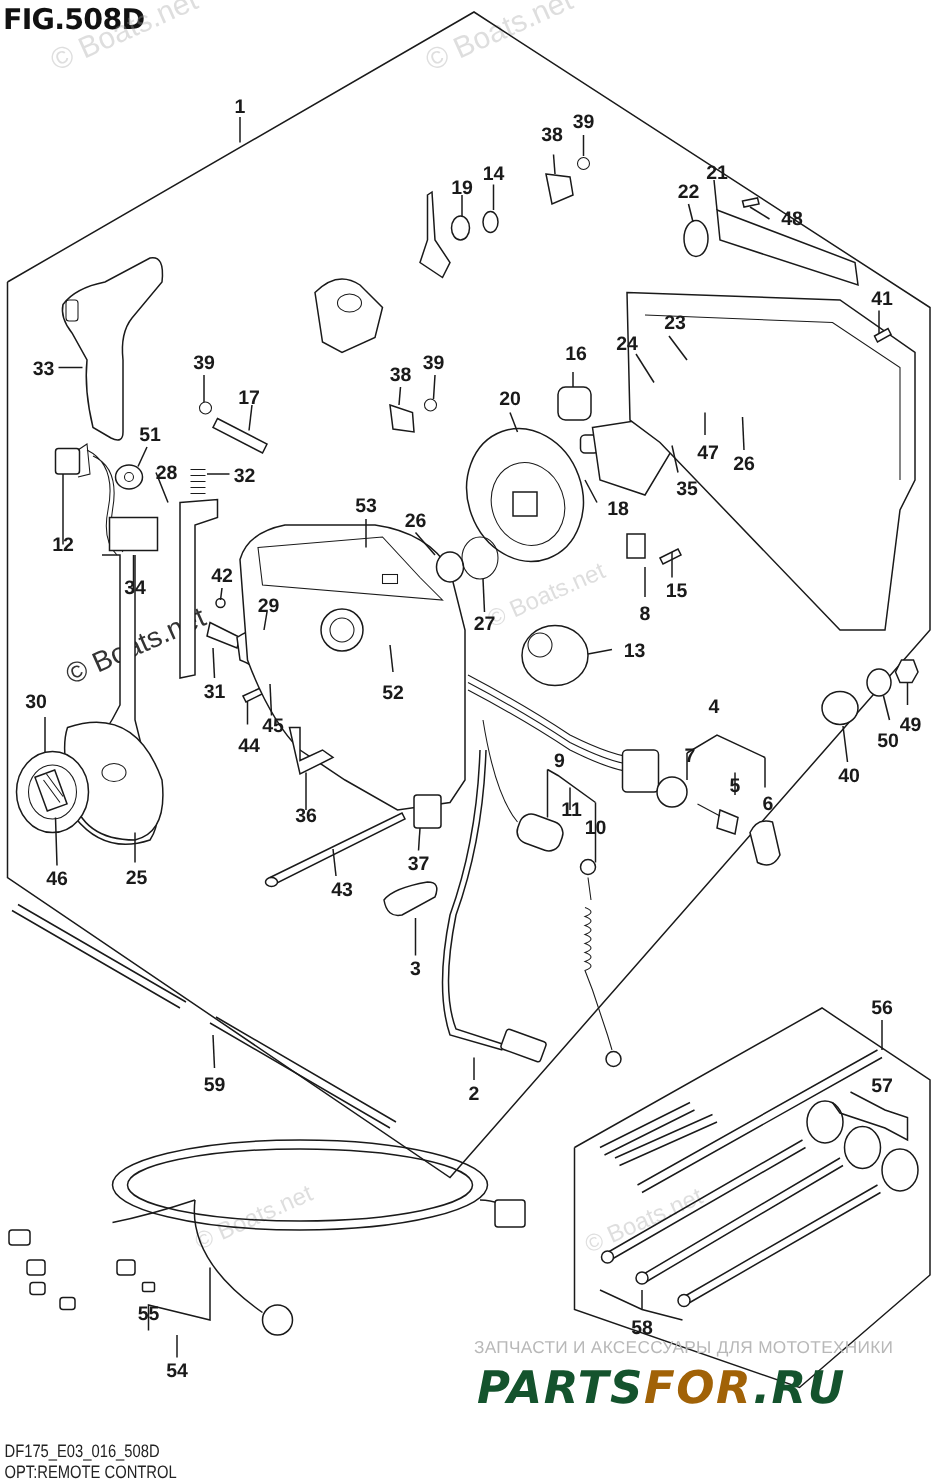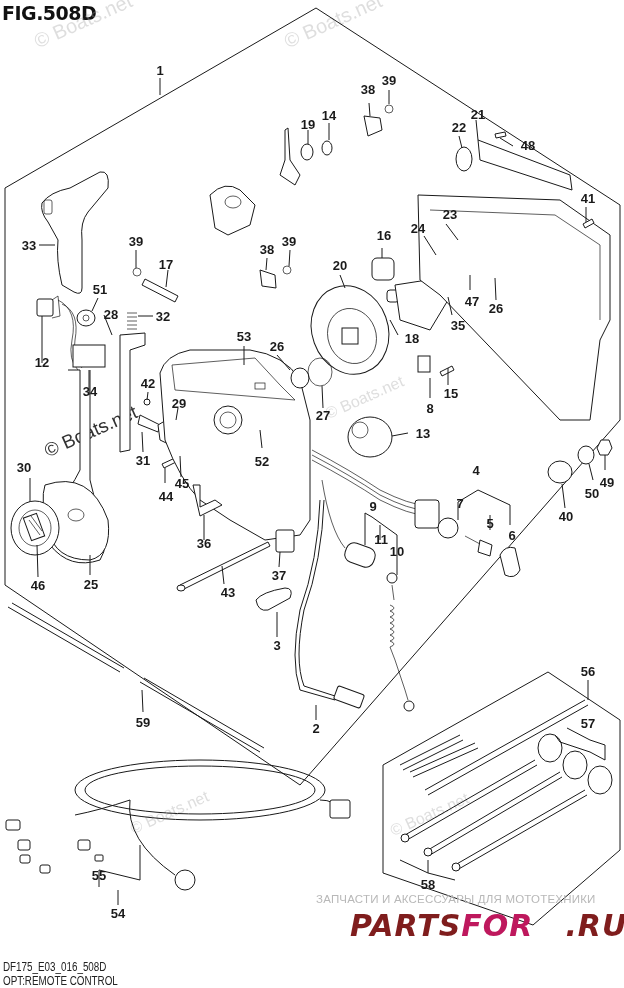--- a/index.html
+++ b/index.html
@@ -6,22 +6,22 @@
   body { width: 624px; height: 988px; position: relative; overflow: hidden; font-family: "Liberation Sans", sans-serif; }
   #diagram { position: absolute; left: 0; top: 0; width: 624px; height: 988px; }
   .fig-title { position: absolute; left: 2px; top: 2px; font-family: "DejaVu Sans", sans-serif; font-weight: bold; font-size: 19px; letter-spacing: -0.5px; color: #111; }
   .footer { position: absolute; left: 3px; font-family: "Liberation Sans", sans-serif; font-size: 12px; color: #222; transform: scaleX(0.82); transform-origin: left top; }
   .footer.code { top: 960px; }
   .footer.name { top: 974px; }
   .wm { position: absolute; font-family: "Liberation Sans", sans-serif; color: rgba(160,160,160,0.35); transform: rotate(-24deg); transform-origin: left bottom; white-space: nowrap; }
   .wm-dark { position: absolute; font-family: "Liberation Sans", sans-serif; color: #333; transform: rotate(-24deg); transform-origin: left bottom; white-space: nowrap; font-size: 19px; }
   .ru-line { position: absolute; left: 316px; top: 893px; font-size: 11.5px; font-weight: normal; color: #b8b8b8; letter-spacing: 0.2px; }
   .ru-logo { position: absolute; left: 318px; top: 908px; font-family: "DejaVu Sans", sans-serif; font-weight: bold; font-size: 30px; letter-spacing: 1px; font-style: italic; }
-  .ru-logo .red { color: #7f1d1d; margin-left: 32px; }
-  .ru-logo .gray { color: #be185d; }
+  .ru-logo .red { color: #14532d; }
+  .ru-logo .gray { color: #a16207; }
   svg text.callout { font-family: "Liberation Sans", sans-serif; font-weight: bold; font-size: 13px; fill: #1a1a1a; text-anchor: middle; }
   .ln { stroke: #1a1a1a; stroke-width: 1; fill: none; }
   .pt { stroke: #1a1a1a; stroke-width: 1; fill: #fff; }
   .thin { stroke: #1a1a1a; stroke-width: 0.7; fill: none; }
 </style>
 </head>
 <body>
 
 <div class="fig-title">FIG.508D</div>
 

